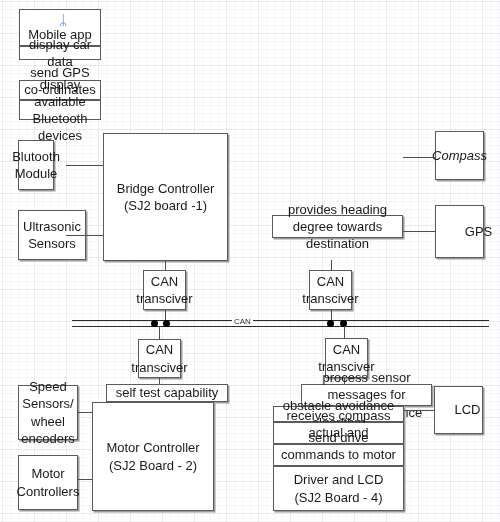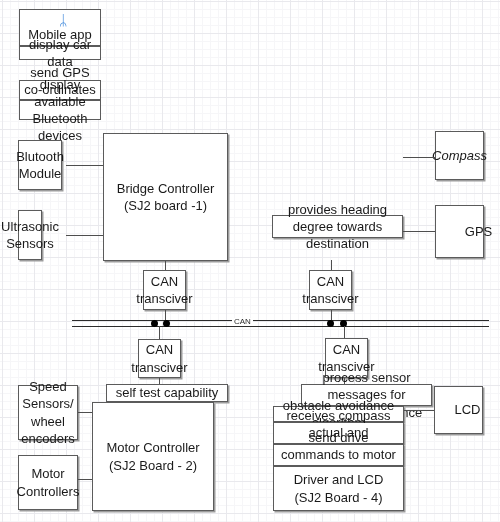--- a/index.html
+++ b/index.html
@@ -92,25 +92,25 @@
   </div>
   <div class="box" style="left:19px; top:80px; width:82px; height:20px;">
     <span class="label">send GPS co-ordinates
 to the Bridge</span>
   </div>
   <div class="box" style="left:19px; top:100px; width:82px; height:20px;">
     <span class="label">display available
 Bluetooth devices</span>
   </div>
 
-  <div class="box shadowed" style="left:18px; top:140px; width:44px; height:50px;">
+  <div class="box shadowed" style="left:18px; top:140px; width:36px; height:50px;">
     <span class="label">Blutooth
 Module</span>
   </div>
-  <div class="box shadowed" style="left:18px; top:210px; width:24px; height:50px;">
+  <div class="box shadowed" style="left:18px; top:210px; width:68px; height:50px;">
     <span class="label">Ultrasonic
 Sensors</span>
   </div>
 
   <div class="wire h" style="left:66px; top:165px; width:37px;"></div>
 
   <div class="wire h" style="left:66px; top:235px; width:37px;"></div>
 
   <div class="box shadowed" style="left:103px; top:133px; width:125px; height:128px;">
     <span class="label">Bridge Controller

